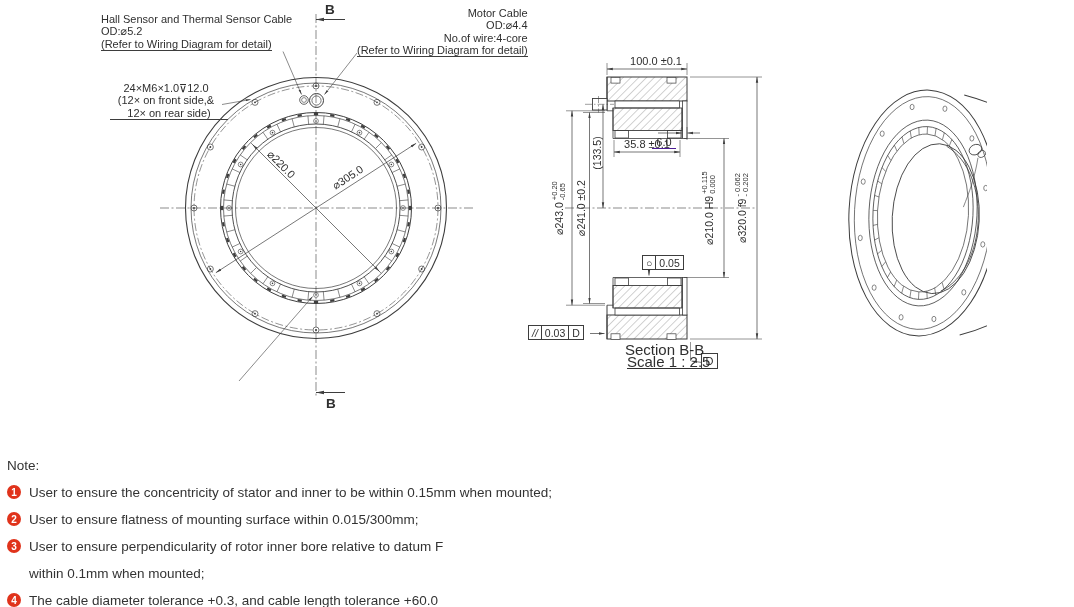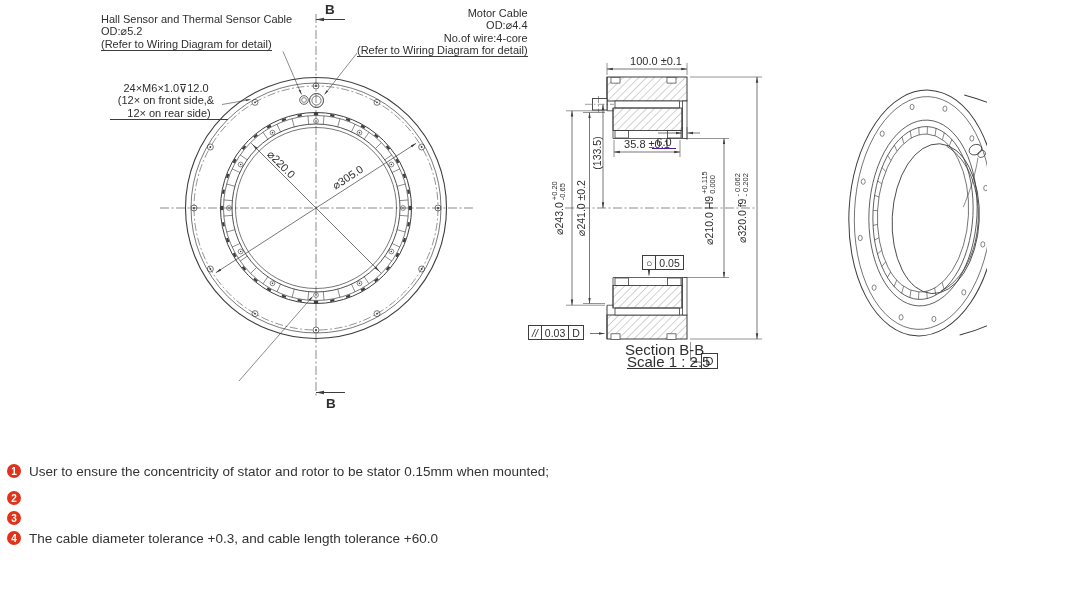--- a/index.html
+++ b/index.html
@@ -397,29 +397,33 @@
   <span style="font-style:italic;">//</span>
       <span>0.03</span>
       <span>D</span>
 </div>
 <div class="dbox" style="left:701px;top:353px;">D</div>
 
 <div class="sectitle" style="left:625px;top:342px;">Section B-B</div>
 <div class="sectitle" style="left:627px;top:354px;text-decoration:underline;">Scale 1 : 2.5</div>
 
 <div id="notes">
+  <div class="ttl">Note:</div>
   <div class="nitem">
     <span class="badge" style="background: rgb(224, 51, 27);">1</span>
-    <span>User to ensure the concentricity of stator and rotor to be stator 0.15mm when mounted;</span>
+    <span>User to ensure the concentricity of stator and inner to be within 0.15mm when mounted;</span>
   </div>
   <div class="nitem">
     <span class="badge" style="background: rgb(224, 51, 27);">2</span>
+    <span>User to ensure flatness of mounting surface within 0.015/300mm;</span>
   </div>
   <div class="nitem">
     <span class="badge" style="background: rgb(224, 51, 27);">3</span>
+    <span>User to ensure perpendicularity of rotor inner bore relative to datum F
+within 0.1mm when mounted;</span>
   </div>
   <div class="nitem">
     <span class="badge" style="background: rgb(224, 51, 27);">4</span>
     <span>The cable diameter tolerance +0.3, and cable length tolerance +60.0</span>
   </div>
 </div>
 
 </div>
 
 </body></html>

